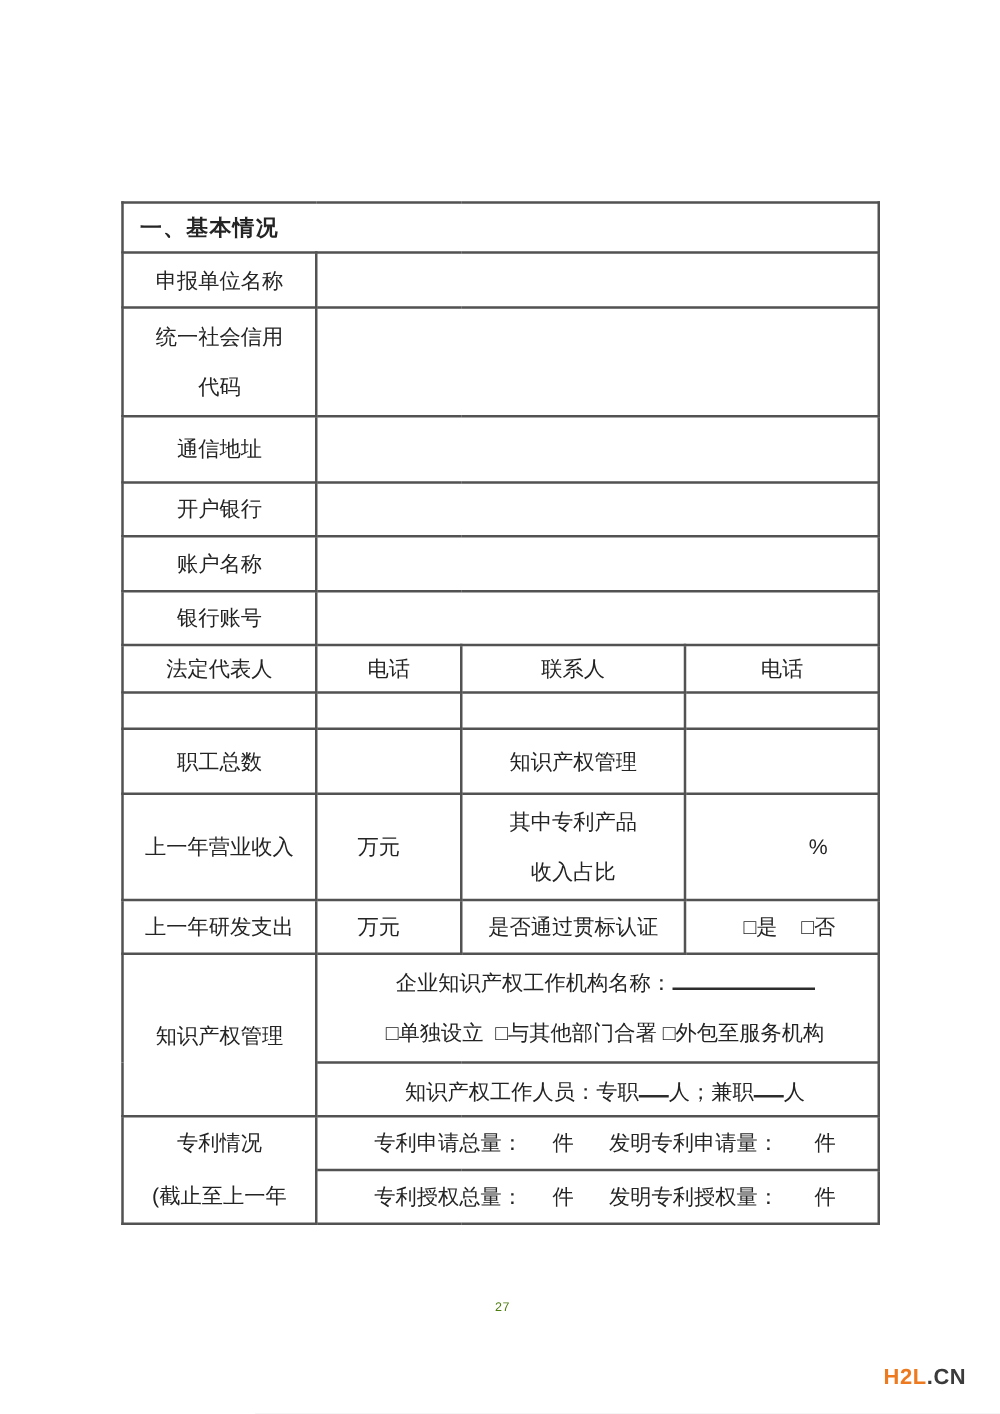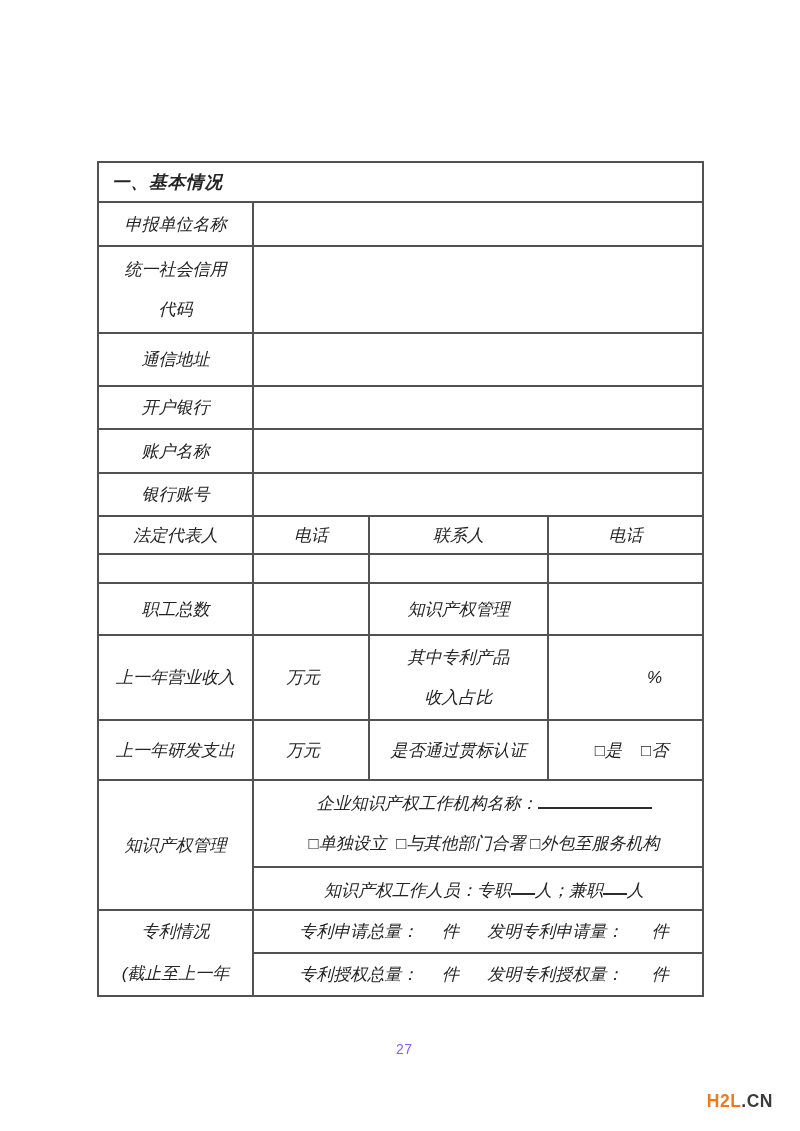--- a/index.html
+++ b/index.html
@@ -14,21 +14,20 @@
   }
   table.form{
     position:absolute;
     left:97px;top:161px;
     width:605px;
     border-collapse:collapse;
     table-layout:fixed;
     font-size:17px;
     font-weight:500;
     color:#242424;
-    font-style:italic;
   }
   table.form td{
     border:2px solid #525252;
     padding:0;
     vertical-align:middle;
     overflow:hidden;
   }
   .title-cell{
     text-align:left;
     padding-left:13px !important;
@@ -46,21 +45,21 @@
   .blank-long{
     display:inline-block;width:114px;height:1.05em;
     border-bottom:2px solid #2c2c2c;vertical-align:baseline;
   }
   .blank-short{
     display:inline-block;width:24px;height:1.05em;
     border-bottom:2px solid #2c2c2c;vertical-align:baseline;
   }
   .page-number{
     position:absolute;left:396px;top:1041px;
-    font-size:14px;color:#8b5cf6;letter-spacing:0.5px;
+    font-size:10px;color:#4d7c0f;letter-spacing:0.5px;
   }
   .watermark{
     position:absolute;right:27px;top:1091px;
     font-size:17.5px;font-weight:700;letter-spacing:0.5px;
   }
 </style>
 </head>
 <body>
 
 <div class="page">
@@ -135,21 +134,21 @@
     <tr style="height:85px">
       <td class="c-center">上一年营业收入</td>
       <td class="c-right">万元</td>
       <td class="c-center two-line">
         <div>其中专利产品</div>
         <div>收入占比</div>
       </td>
       <td class="pct-cell">%</td>
     </tr>
 
-    <tr style="height:60px">
+    <tr style="height:43px">
       <td class="c-center">上一年研发支出</td>
       <td class="c-right">万元</td>
       <td class="c-center">是否通过贯标认证</td>
       <td class="c-left pre">□是    □否</td>
     </tr>
 
     <tr style="height:87px">
       <td rowspan="2" class="c-center">知识产权管理</td>
       <td colspan="3" class="c-left two-line">
         <div>

